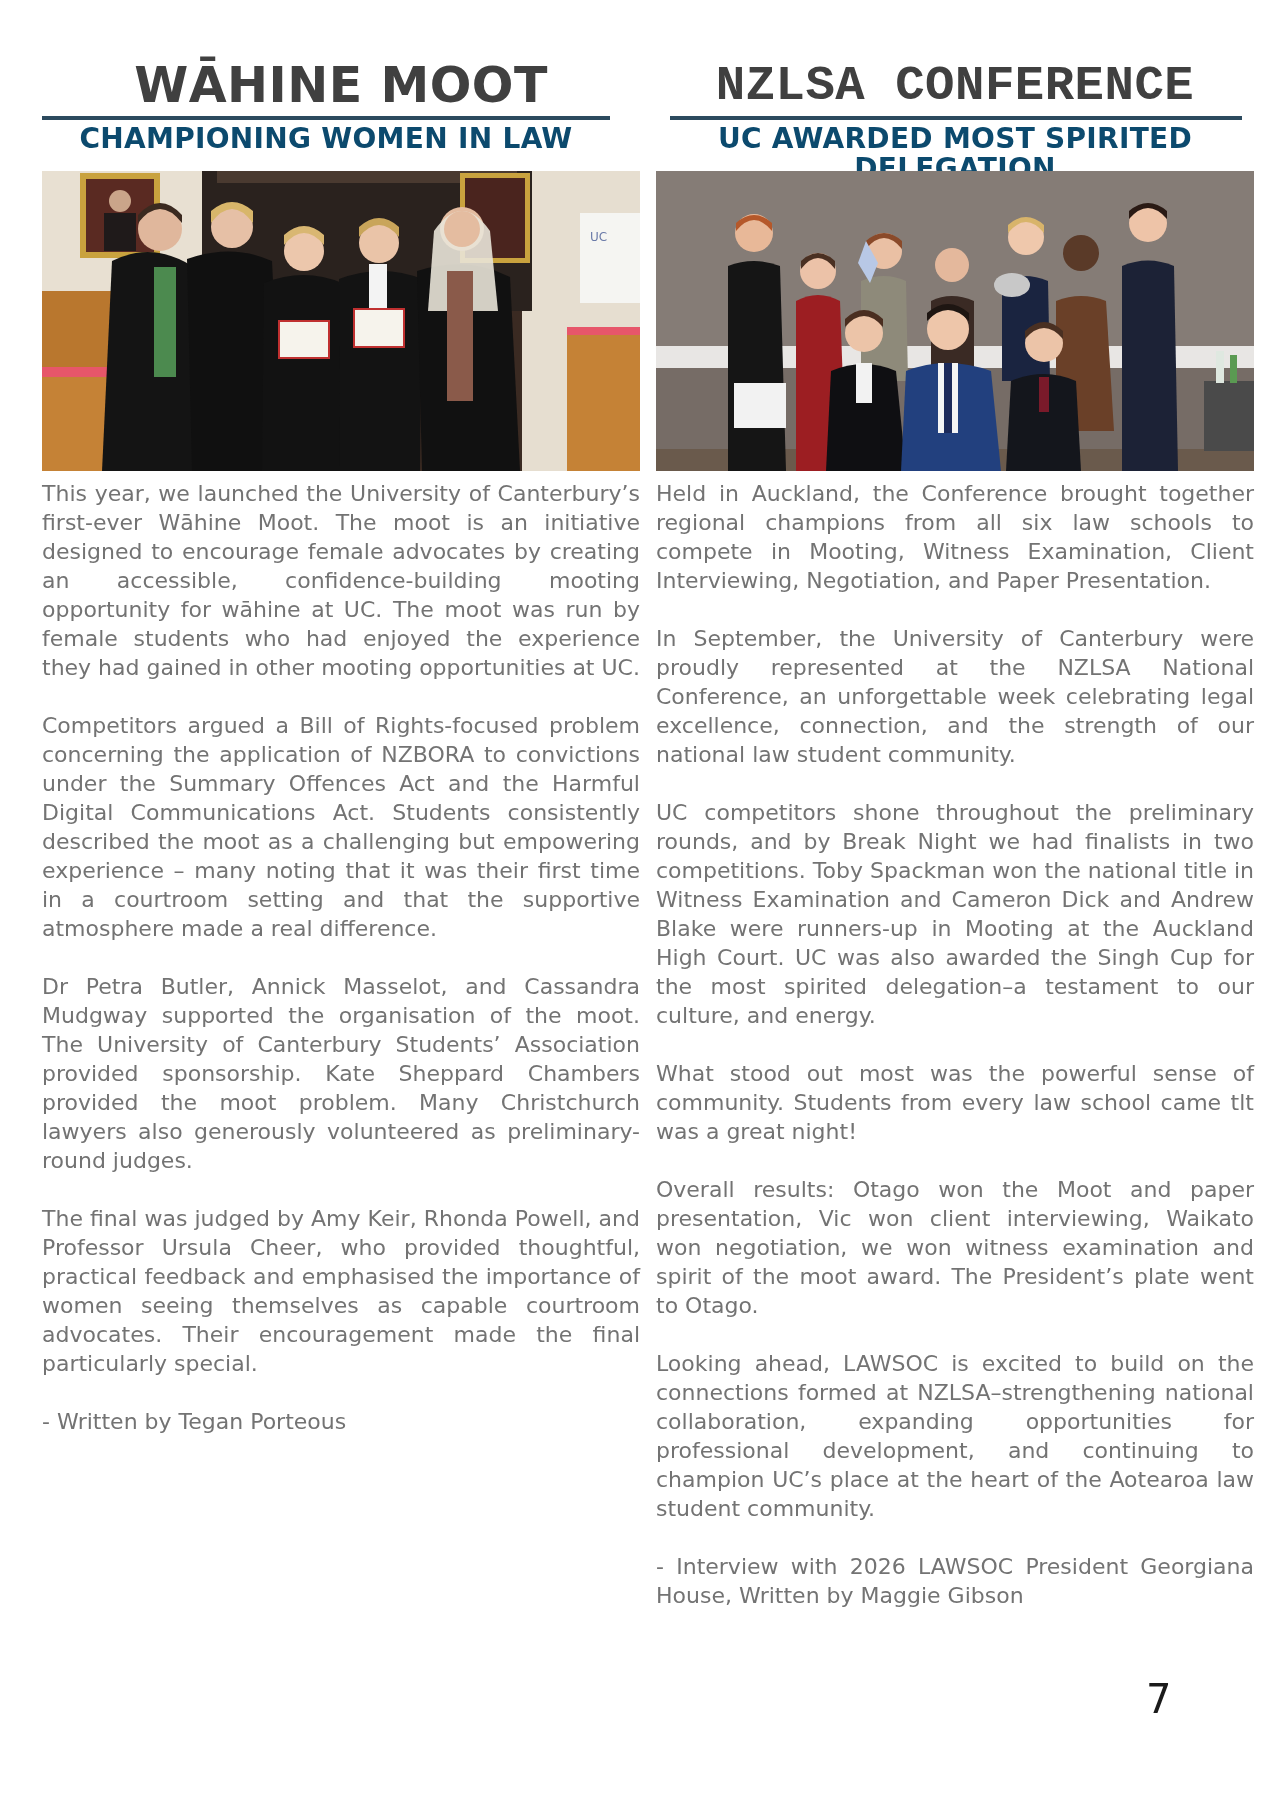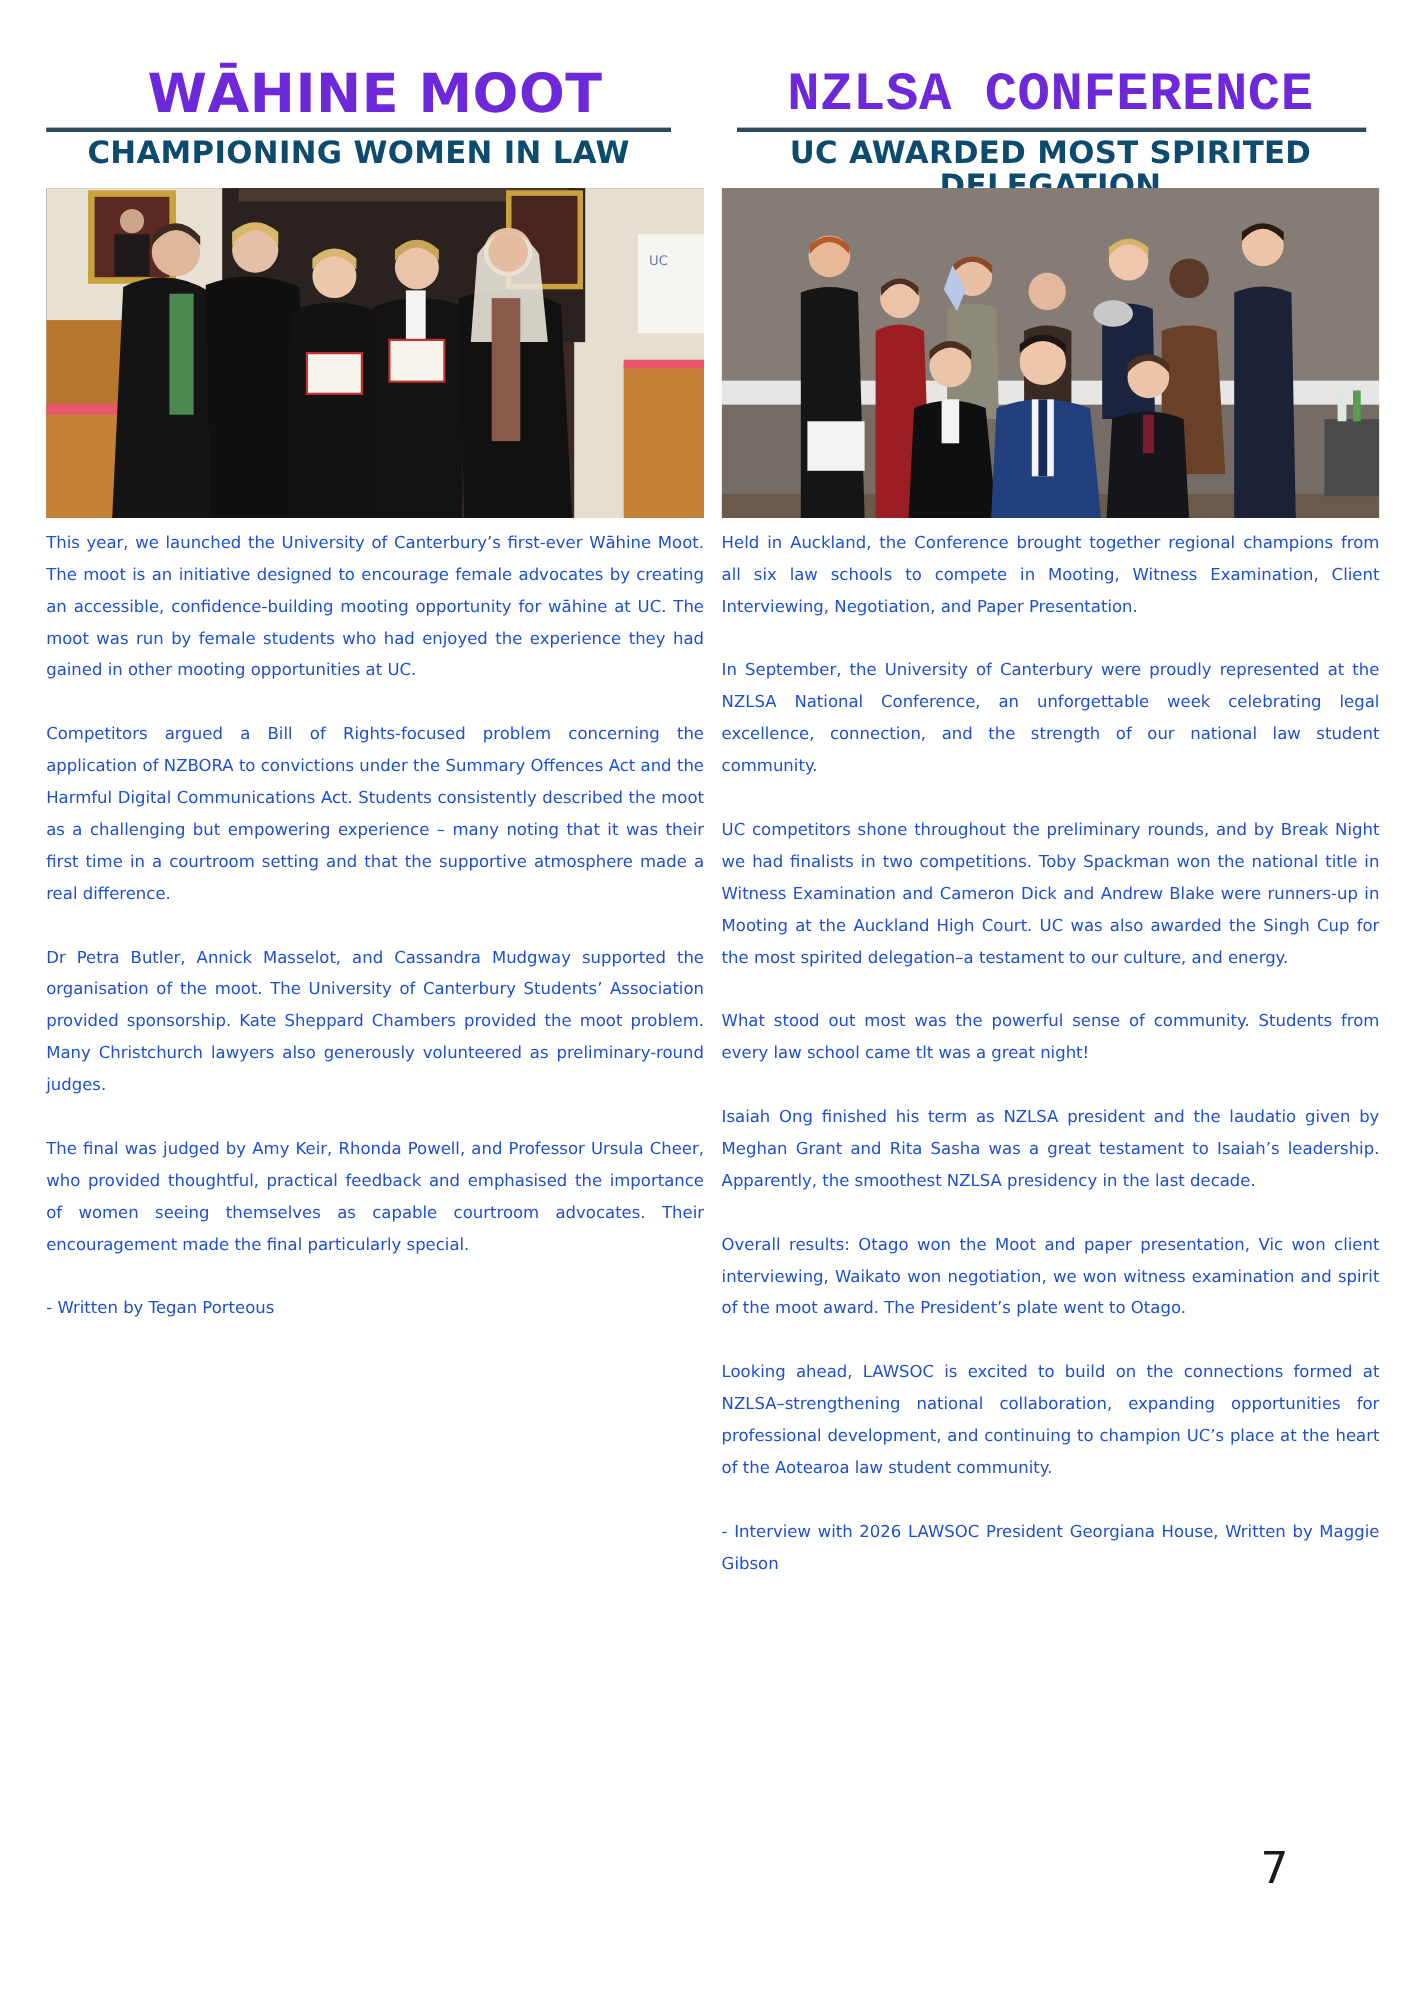--- a/index.html
+++ b/index.html
@@ -2,33 +2,33 @@
 <html><head>
 <meta charset="utf-8">
 <style>
   html, body { margin: 0; padding: 0; background: #ffffff; }
   body { width: 1280px; height: 1809px; position: relative; overflow: hidden;
          font-family: "DejaVu Sans", sans-serif; color: #1f1f1f; }
   .col { position: absolute; top: 0; }
   .col-left { left: 42px; width: 598px; }
   .col-right { left: 656px; width: 598px; }
   .headline { position: absolute; top: 56px; left: 0; width: 100%; text-align: center;
-              font-family: "DejaVu Sans", sans-serif; font-weight: bold; color: #6d28d9;
+              font-family: "DejaVu Sans", sans-serif; font-weight: bold; color: #404040;
               font-size: 49px; letter-spacing: 0.5px; line-height: 60px; }
   .rule { position: absolute; top: 116px; height: 4px; background: #2c4a5e; }
   .col-left .rule { left: 0; width: 568px; }
   .col-right .rule { left: 14px; width: 572px; }
   .subhead { position: absolute; top: 124px; left: 0; width: 100%; text-align: center;
              font-weight: bold; color: #0c4a6e; font-size: 28px; letter-spacing: 0.3px; line-height: 30px; }
   .col-left .subhead { width: 568px; }
   .photo { position: absolute; top: 171px; width: 598px; height: 300px; overflow: hidden; }
   .col-left .photo { left: 0; }
   .col-right .photo { left: 0; }
   .body-text { position: absolute; top: 479px; left: 0; width: 598px;
-               font-size: 15px; line-height: 29px; text-align: justify; color: #1d4ed8; }
+               font-size: 22px; line-height: 29px; text-align: justify; color: #737373; }
   .body-text p { margin: 0 0 29px 0; }
   .byline { margin: 0; }
   .page-number { position: absolute; left: 1146px; top: 1676px; font-size: 40px;
                  font-family: "DejaVu Sans", sans-serif; color: #1a1a1a; line-height: 46px; }
 </style>
 </head>
 <body>
 
 <section class="col col-left">
   <h1 class="headline" style="margin:0;">WĀHINE MOOT</h1>
@@ -154,20 +154,19 @@
       <path d="M369 168 Q388 146 407 168 L407 160 Q388 142 369 160 Z" fill="#4a3022"></path>
       <rect x="383" y="206" width="10" height="35" fill="#7a1a2a"></rect>
     </svg>
   </div>
 
   <div class="body-text">
     <p>Held in Auckland, the Conference brought together regional champions from all six law schools to compete in Mooting, Witness Examination, Client Interviewing, Negotiation, and Paper Presentation.</p>
     <p>In September, the University of Canterbury were proudly represented at the NZLSA National Conference, an unforgettable week celebrating legal excellence, connection, and the strength of our national law student community.</p>
     <p>UC competitors shone throughout the preliminary rounds, and by Break Night we had finalists in two competitions. Toby Spackman won the national title in Witness Examination and Cameron Dick and Andrew Blake were runners-up in Mooting at the Auckland High Court. UC was also awarded the Singh Cup for the most spirited delegation–a testament to our culture, and energy.</p>
     <p>What stood out most was the powerful sense of community. Students from every law school came tlt was a great night!</p>
-    <p>Isaiah Ong finished his term as NZLSA president and the laudatio given by Meghan Grant and Rita Sasha was a great testament to Isaiah’s leadership. Apparently, the smoothest NZLSA presidency in the last decade.</p>
     <p>Overall results: Otago won the Moot and paper presentation, Vic won client interviewing, Waikato won negotiation, we won witness examination and spirit of the moot award. The President’s plate went to Otago.</p>
     <p>Looking ahead, LAWSOC is excited to build on the connections formed at NZLSA–strengthening national collaboration, expanding opportunities for professional development, and continuing to champion UC’s place at the heart of the Aotearoa law student community.</p>
     <p class="byline">- Interview with 2026 LAWSOC President Georgiana House, Written by Maggie Gibson</p>
   </div>
 </section>
 
 <div class="page-number">7</div>
 
 </body></html>

